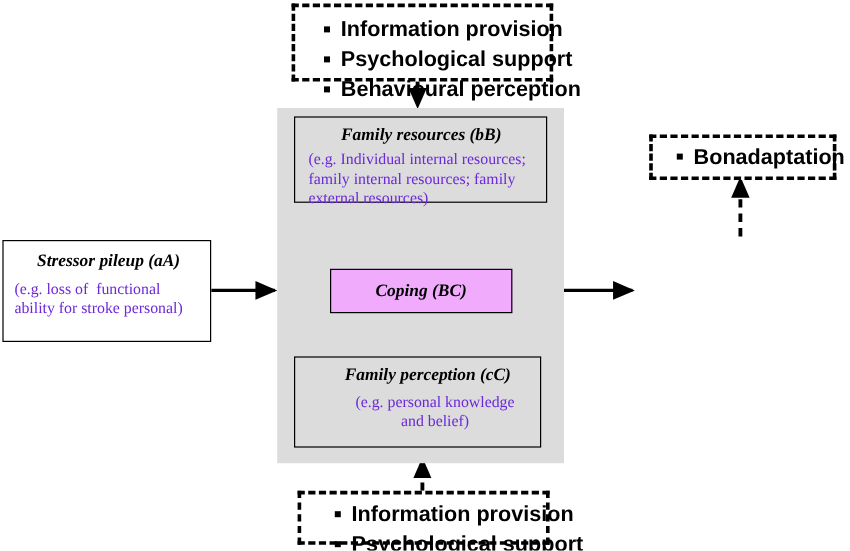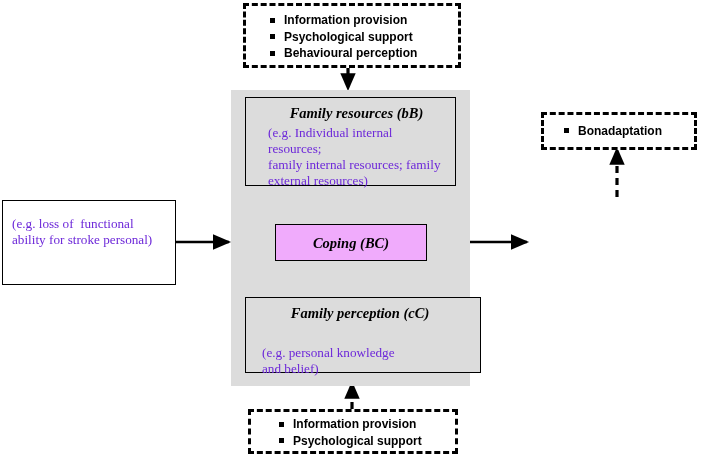--- a/index.html
+++ b/index.html
@@ -82,21 +82,21 @@
     display: block;
   }
   .dashed-list {
     list-style: none;
     margin: 0;
     padding: 0;
   }
   .dashed-list li {
     font-family: "Liberation Sans", "DejaVu Sans", sans-serif;
     font-weight: bold;
-    font-size: 12px;
+    font-size: 18px;
     color: #000000;
     line-height: 1.38;
     display: flex;
     align-items: center;
     white-space: nowrap;
   }
   .bullet-sq {
     display: inline-block;
     width: 5px;
     height: 5px;
@@ -161,38 +161,39 @@
         <span class="bullet-sq"></span>
         <span>Psychological support</span>
       </li>
       <li>
         <span class="bullet-sq"></span>
         <span>Behavioural perception</span>
       </li>
     </ul>
   </div>
 
-  <div class="solid-box on-gray" style="left:245px; top:97px; width:211px; height:89px; padding:7px 10px 0 22px;">
+  <div class="solid-box on-gray" style="left:245px; top:97px; width:211px; height:72px; padding:7px 10px 0 11px;">
     <span class="box-title">Family resources (bB)</span>
     <span class="box-body" style="margin-top:3px;">(e.g. Individual internal resources;
 family internal resources; family
 external resources)</span>
   </div>
 
   <div class="solid-box white-fill" style="left:275px; top:224px; width:152px; height:37px; padding:0;">
     <span class="box-title" style="line-height:37px;">Coping (BC)</span>
   </div>
 
-  <div class="solid-box on-gray" style="left:245px; top:297px; width:236px; height:76px; padding:7px 10px 0 16px;">
+  <div class="solid-box on-gray" style="left:245px; top:297px; width:206px; height:76px; padding:7px 10px 0 39px;">
     <span class="box-title" style="margin-left:-12px;">Family perception (cC)</span>
-    <span class="box-body" style="margin-top:23px;">(e.g. personal knowledge
+    <span class="box-body" style="margin-top:5px;text-align:center;">(e.g. personal knowledge
 and belief)</span>
   </div>
 
   <div class="solid-box" style="left:2px; top:200px; width:174px; height:85px; padding:9px 6px 0 9px;">
+    <span class="box-title">Stressor pileup (aA)</span>
     <span class="box-body" style="margin-top:6px;">(e.g. loss of  functional
 ability for stroke personal)</span>
   </div>
 
 
   <div class="dashed-box" style="left:541px; top:112px; width:156px; height:38px; padding:0 16px 0 20px; display:flex; align-items:center;">
     <ul class="dashed-list">
       <li>
         <span class="bullet-sq"></span>
         <span>Bonadaptation</span>

